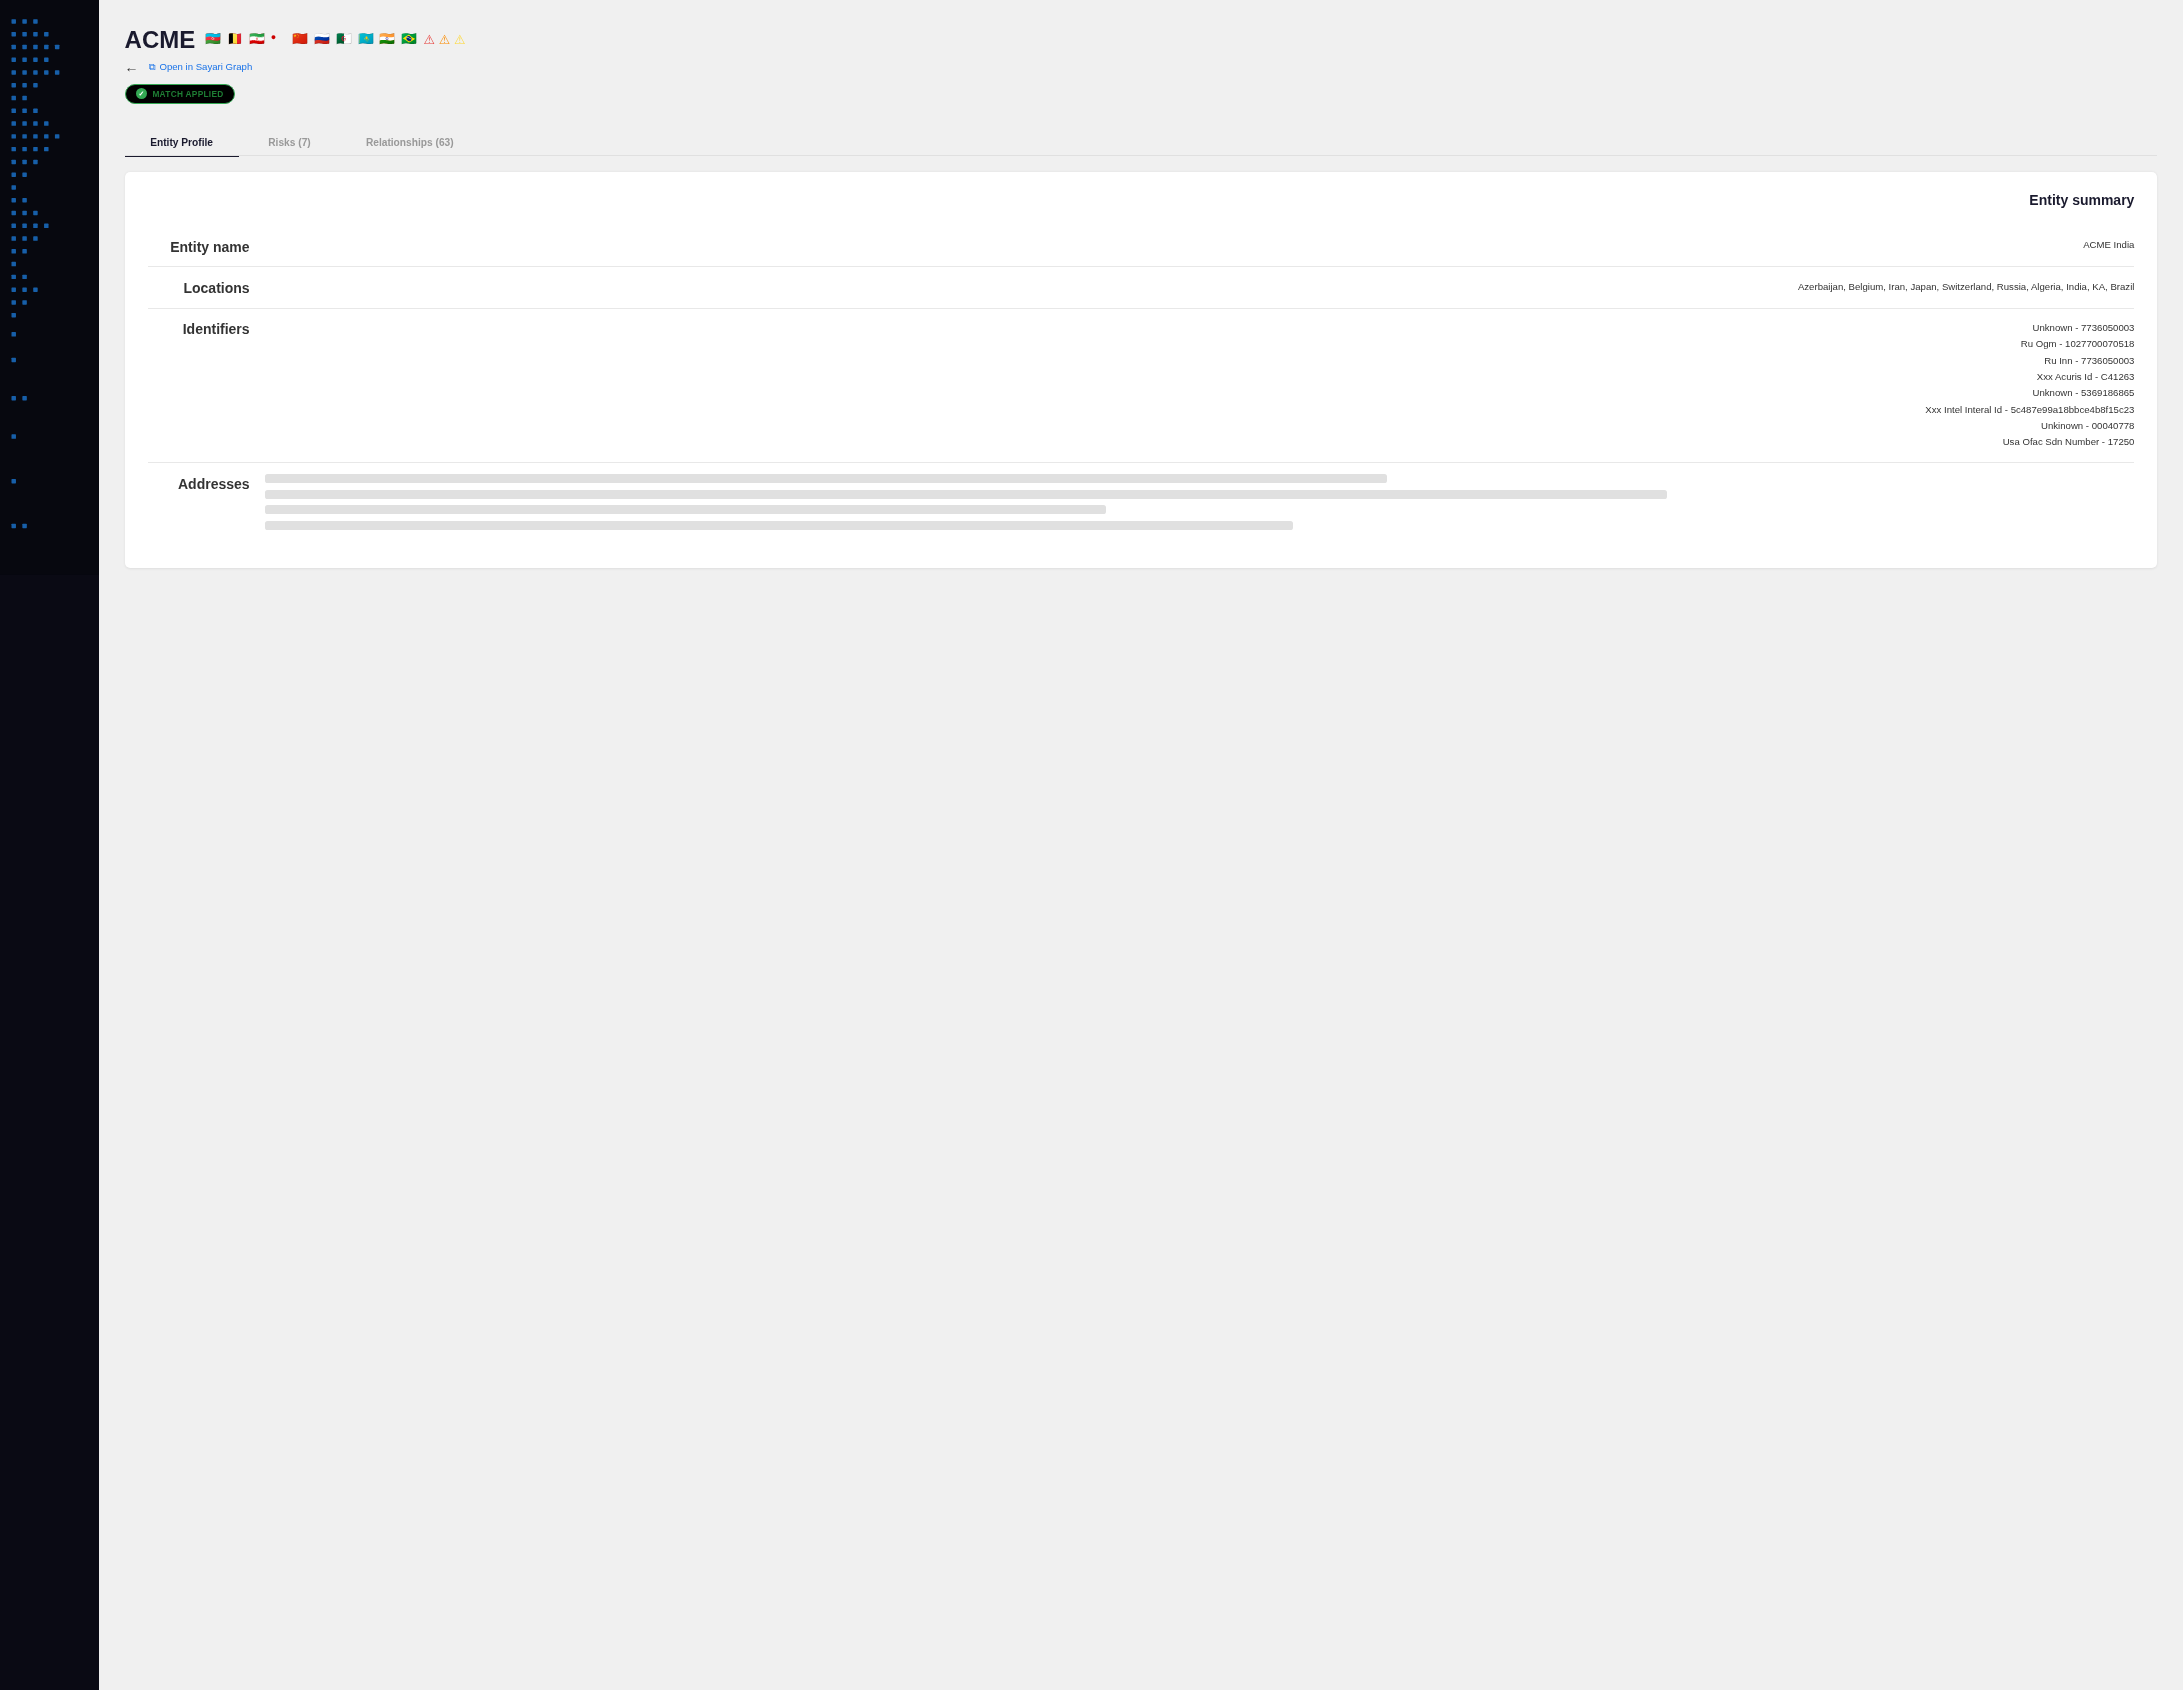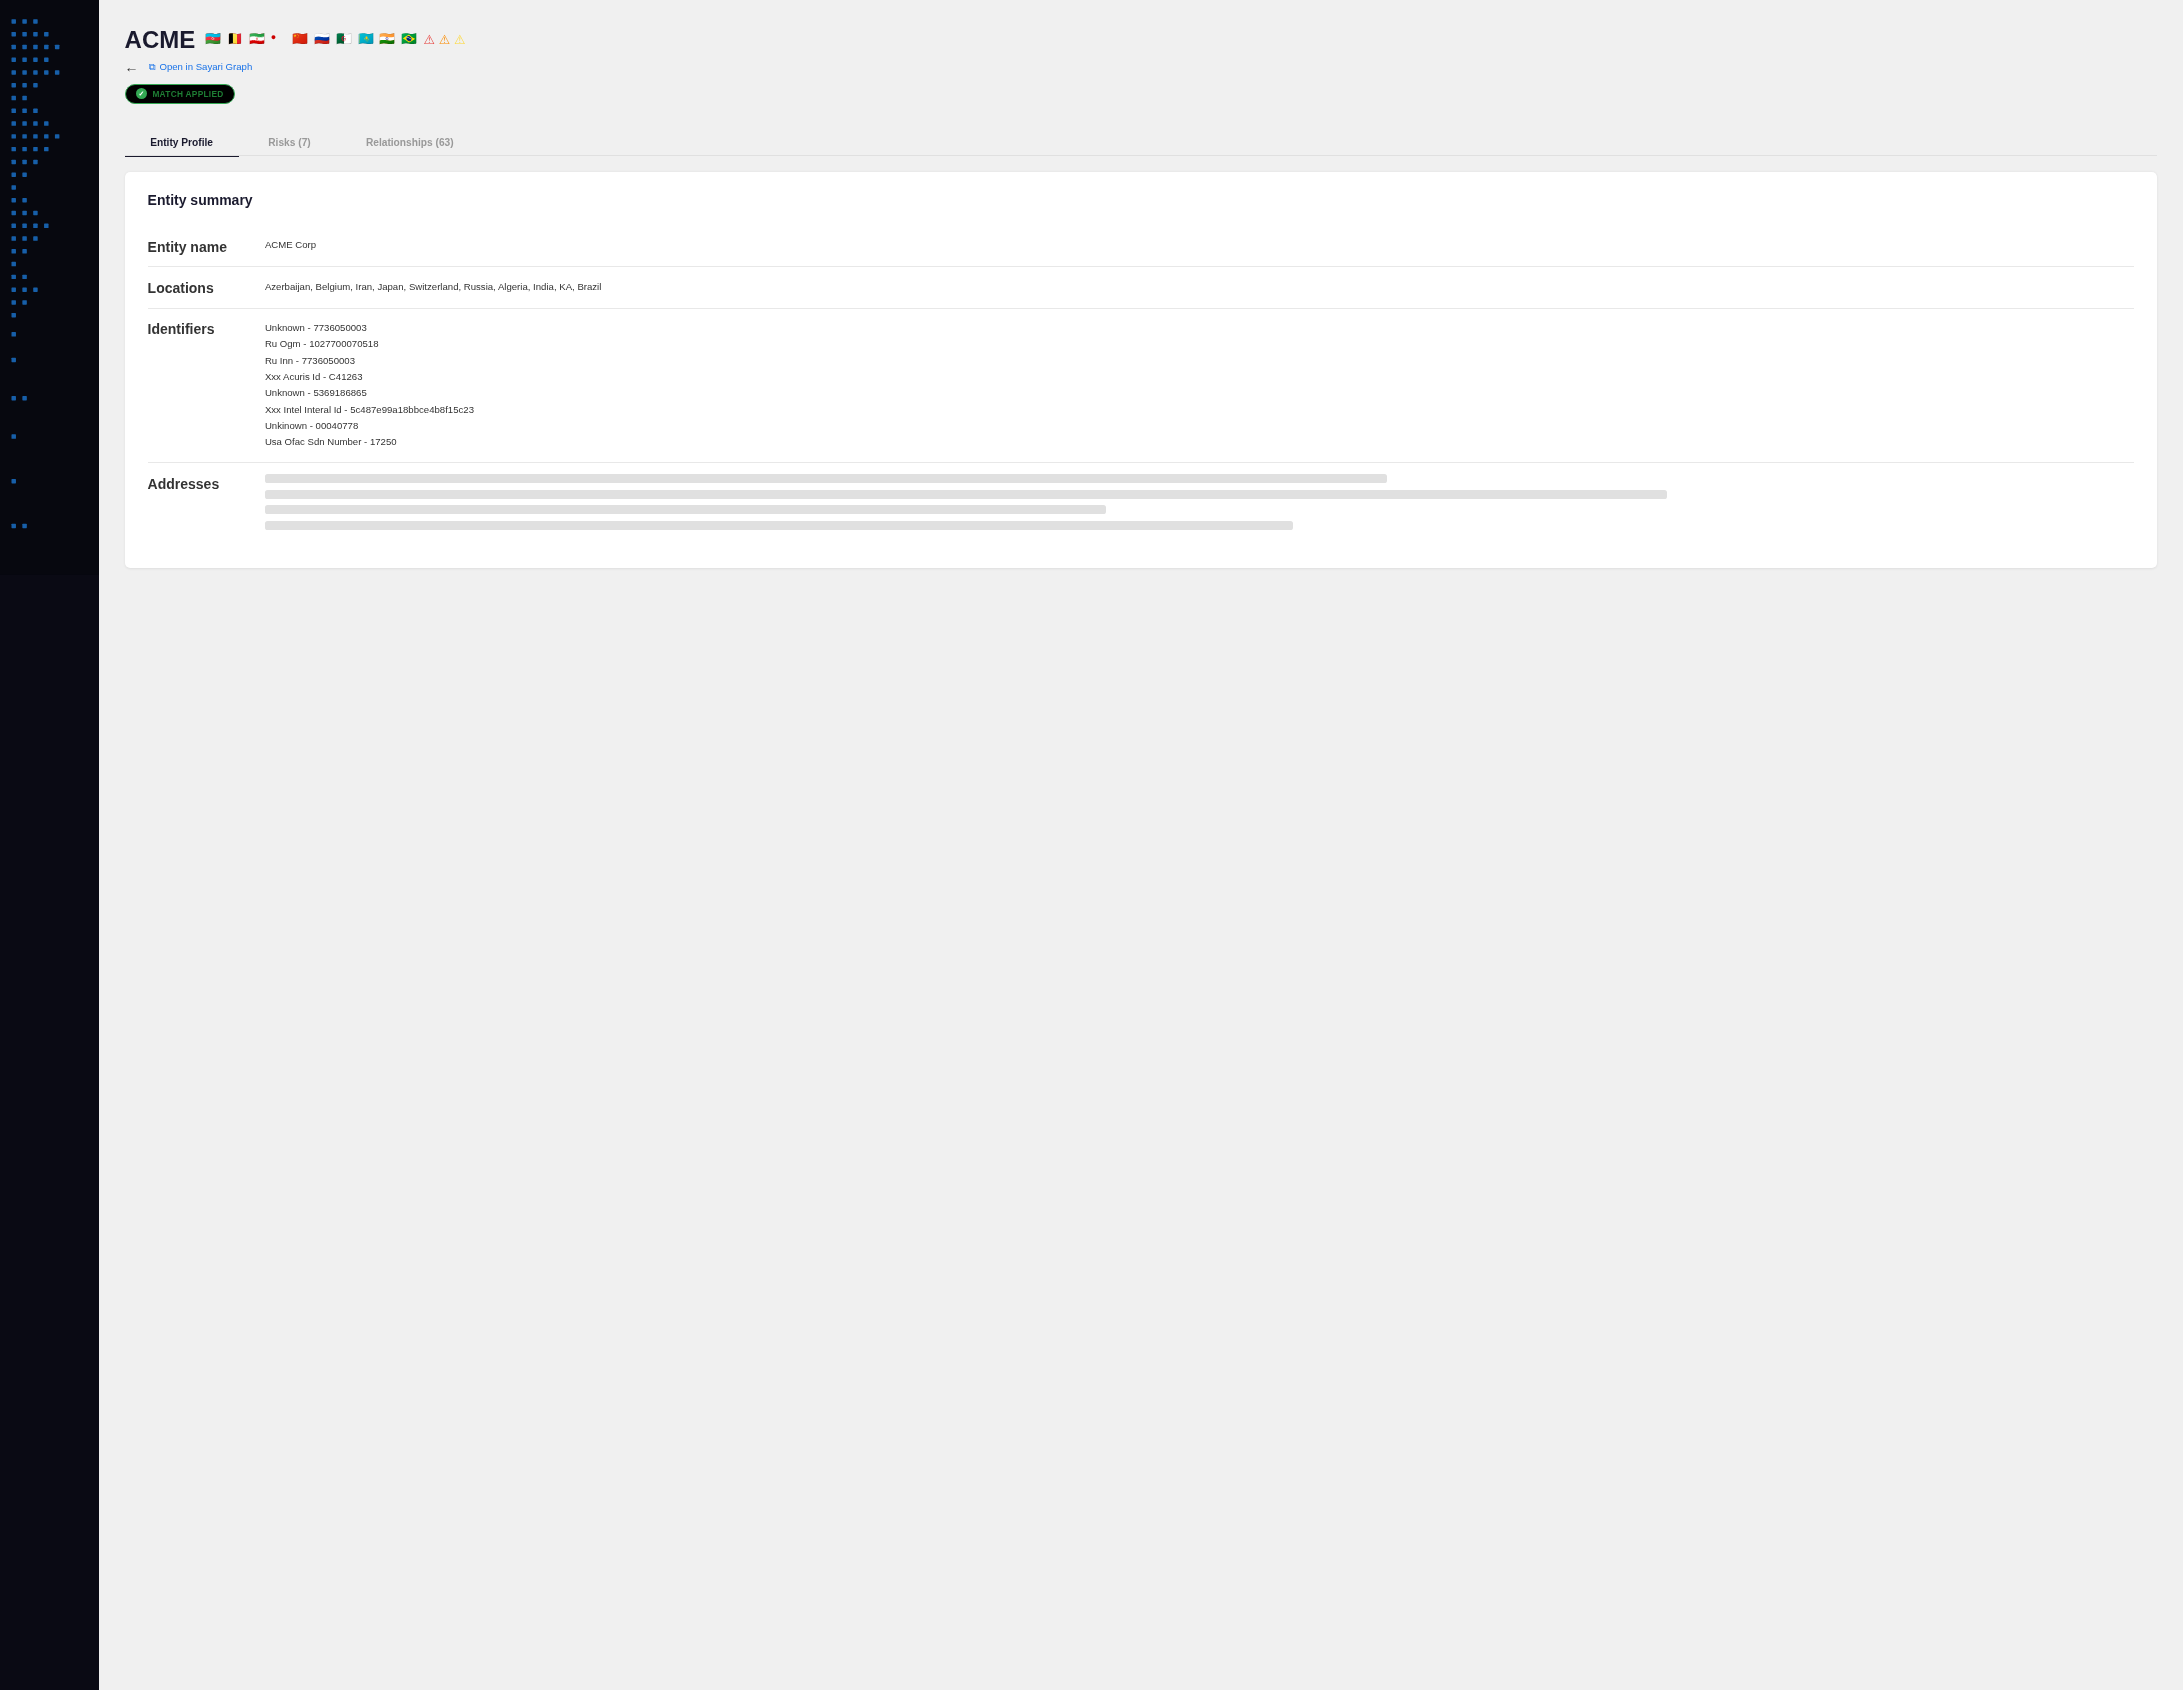--- a/index.html
+++ b/index.html
@@ -136,20 +136,21 @@
       border-bottom: 1.9px solid #1a1a2e;
     }
 
     
     .content-card {
       background: white;
       border-radius: 5.1px;
       padding: 20.4px 23px;
       margin-top: 15.3px;
       box-shadow: 0 0.6px 2.6px rgba(0,0,0,0.08);
+      text-align: right;
     }
     .card-title {
       font-size: 14px;
       font-weight: 700;
       color: #1a1a2e;
       margin-bottom: 18px;
     }
 
     
     .info-row {
@@ -331,21 +332,21 @@
     <div class="tab">
       <span>Relationships (63)</span>
     </div>
   </div>
 
   <div class="content-card">
     <div class="card-title">Entity summary</div>
 
     <div class="info-row">
       <div class="info-label">Entity name</div>
-      <div class="info-value">ACME Corp</div>
+      <div class="info-value">ACME India</div>
     </div>
 
     <div class="info-row">
       <div class="info-label">Locations</div>
       <div class="info-value">Azerbaijan, Belgium, Iran, Japan, Switzerland, Russia, Algeria,  India, KA, Brazil</div>
     </div>
 
     <div class="info-row">
       <div class="info-label">Identifiers</div>
       <div class="info-value">

